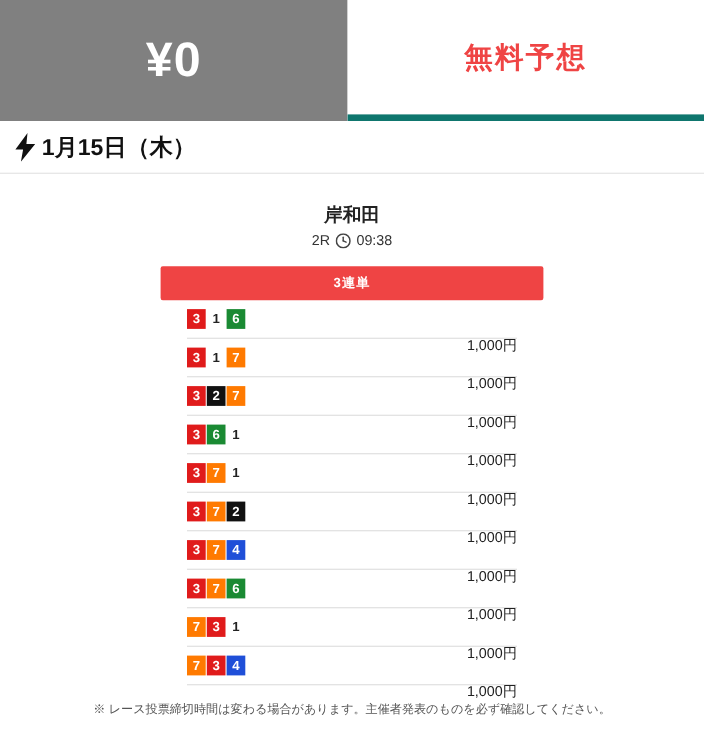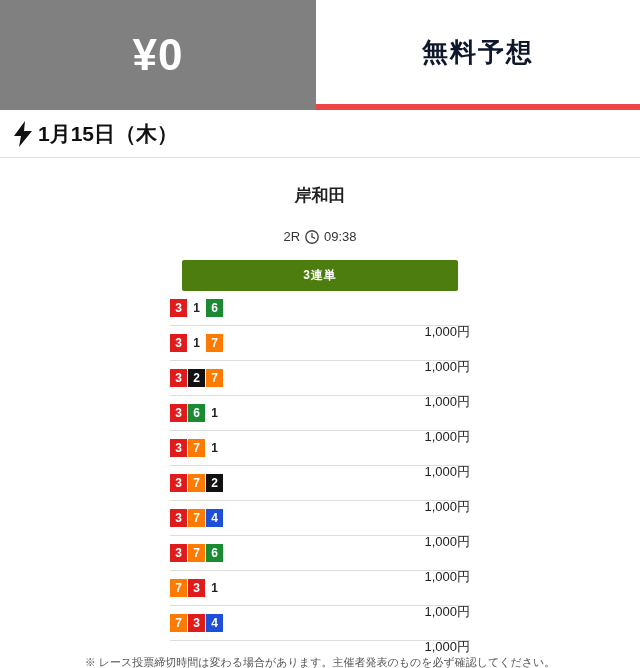--- a/index.html
+++ b/index.html
@@ -30,25 +30,25 @@
     justify-content: center;
   }
   .banner-left .price {
     font-size: 44px;
     font-weight: bold;
     letter-spacing: 1px;
   }
   .banner-right {
     width: 328px;
     background: #ffffff;
-    color: #0f172a;
+    color: #ef4444;
     display: flex;
     align-items: center;
     justify-content: center;
-    border-bottom: 6px solid #ef4444;
+    border-bottom: 6px solid #0f766e;
     box-sizing: border-box;
   }
   .banner-right .label {
     font-size: 26px;
     font-weight: bold;
     letter-spacing: 2px;
   }
 
   
   .date-row {
@@ -73,41 +73,41 @@
 
   
   .race {
     padding-top: 26px;
   }
   .venue {
     text-align: center;
     font-size: 17px;
     font-weight: bold;
     color: #222222;
-    margin-bottom: 22px;
+    margin-bottom: 4px;
   }
   .race-meta {
     text-align: center;
     font-size: 13px;
     color: #333333;
     display: flex;
     align-items: center;
     justify-content: center;
     gap: 5px;
   }
   .clock-icon {
     width: 14px;
     height: 14px;
     display: inline-block;
   }
 
   .bet-type-bar {
     margin: 16px auto 0 auto;
-    width: 276px;
-    background: #4d7c0f;
+    width: 348px;
+    background: #ef4444;
     color: #ffffff;
     text-align: center;
     font-size: 12px;
     font-weight: bold;
     padding: 7px 0;
     border-radius: 2px;
     letter-spacing: 1px;
   }
 
   

